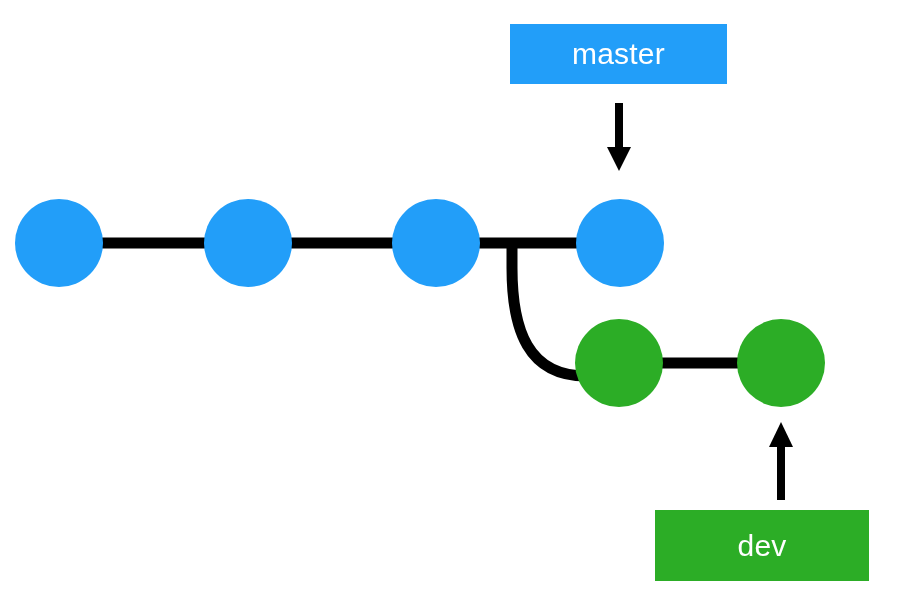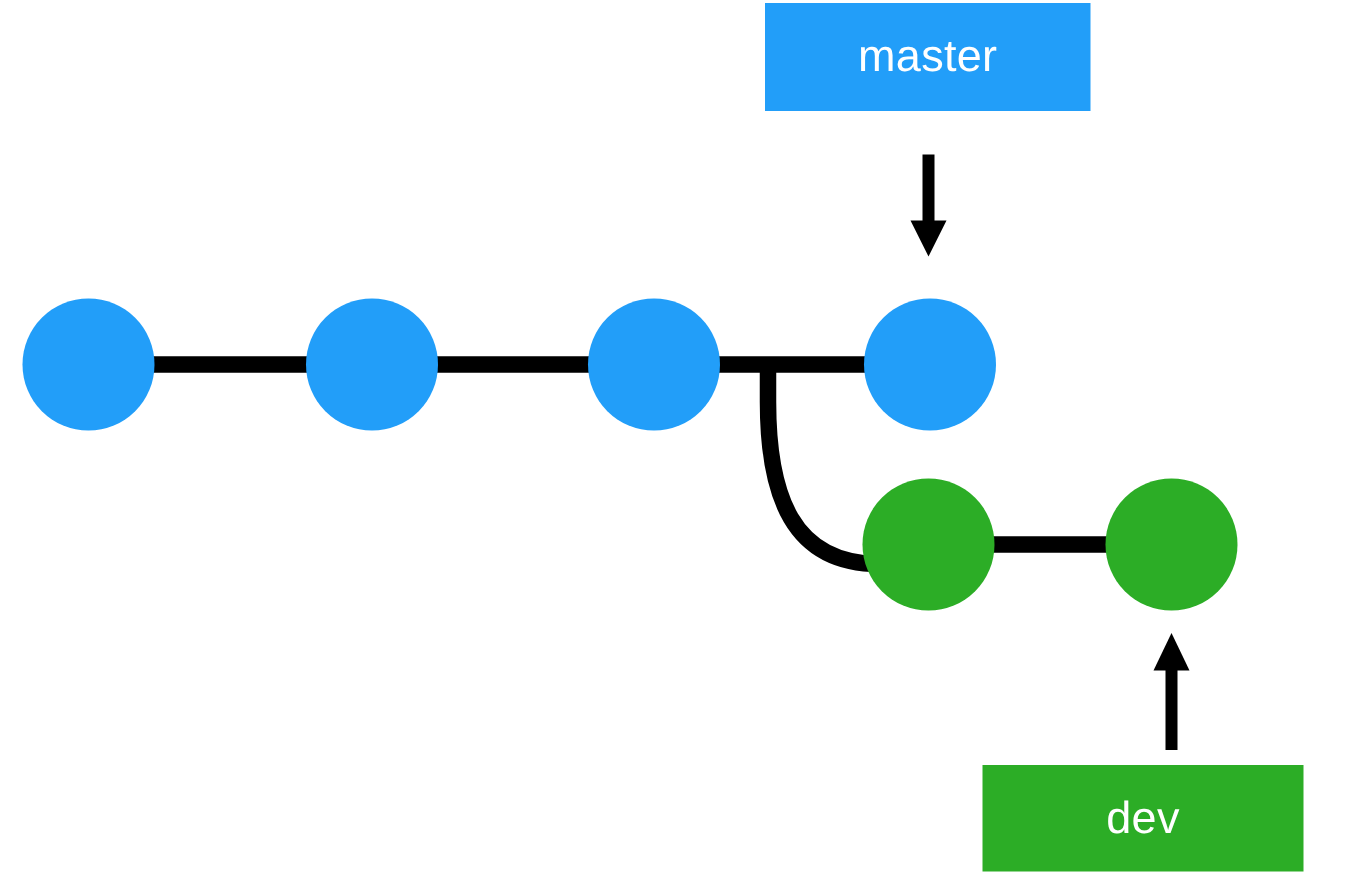--- a/index.html
+++ b/index.html
@@ -33,23 +33,23 @@
     font-family: "Liberation Sans", sans-serif;
     font-size: 30px;
     font-weight: 400;
     line-height: 1;
     letter-spacing: 0.2px;
     white-space: nowrap;
     box-sizing: border-box;
   }
   #label-master {
     left: 510px;
-    top: 2px;
+    top: 24px;
     width: 217px;
-    height: 72px;
+    height: 60px;
   }
   #label-dev {
     left: 655px;
     top: 510px;
     width: 214px;
     height: 71px;
   }
 </style>
 </head>
 <body>

